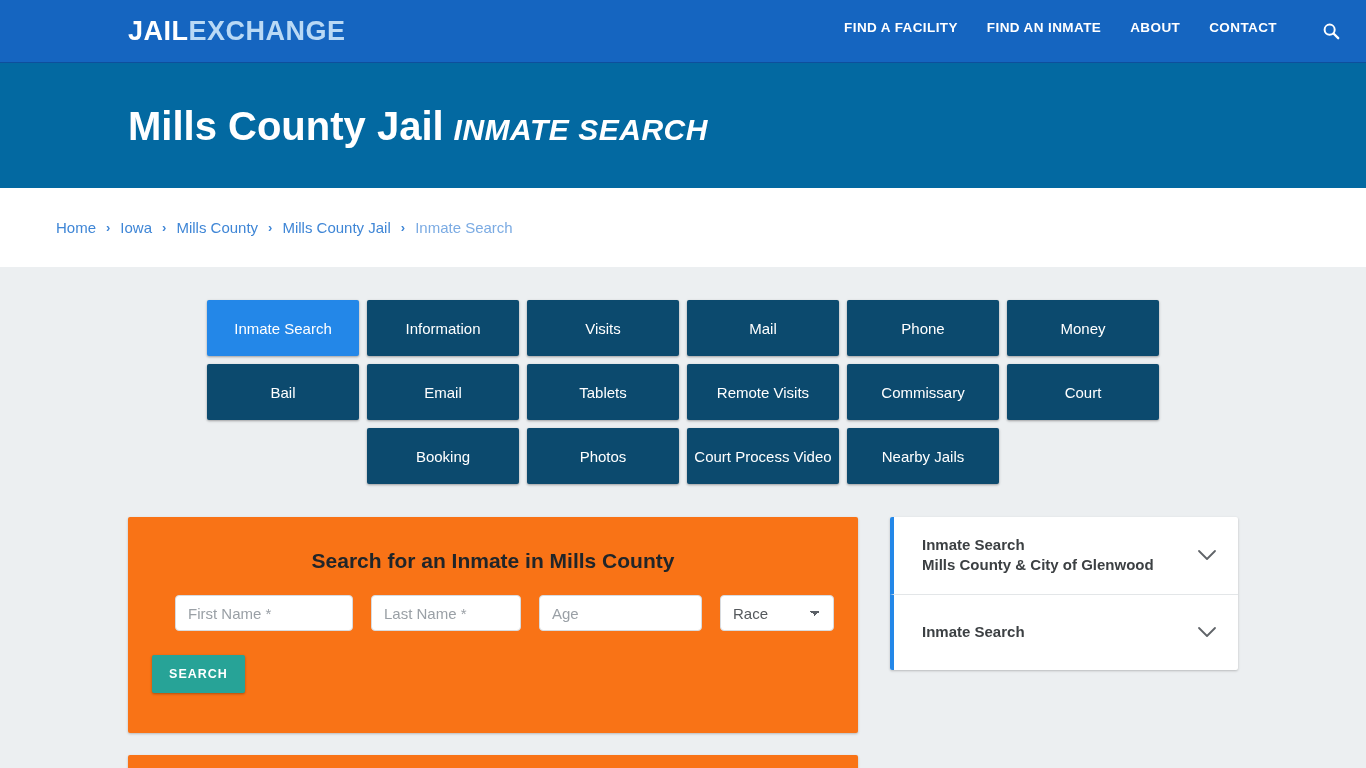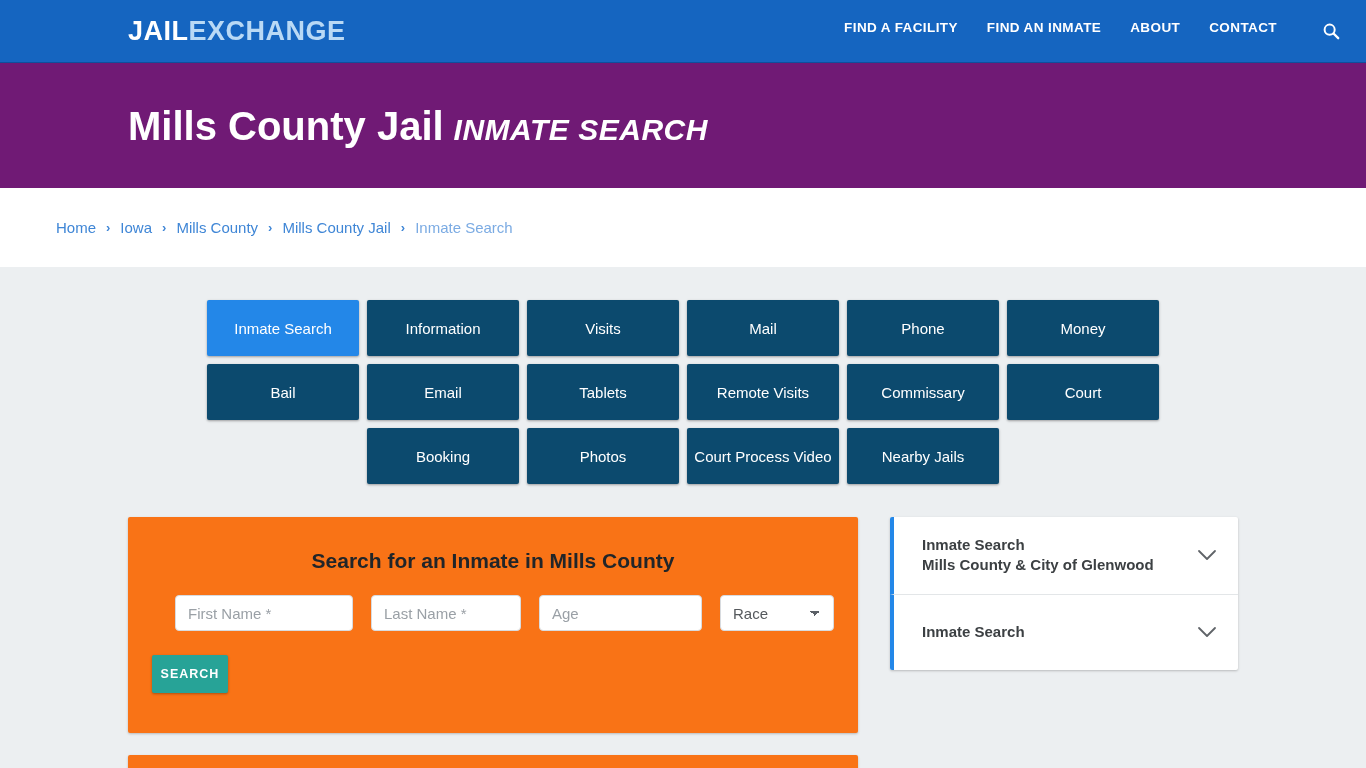--- a/index.html
+++ b/index.html
@@ -51,21 +51,21 @@
     align-items: center;
     justify-content: center;
     width: 22px; height: 22px;
     margin-left: 14px;
     cursor: pointer;
   }
 
   
   .hero {
     height: 125px;
-    background: #701a75;
+    background: #0369a1;
     display: flex;
     align-items: center;
     padding-left: 128px;
   }
   .hero-title {
     color: #ffffff;
     font-size: 40px;
     font-weight: bold;
     line-height: 1;
     white-space: nowrap;
@@ -188,21 +188,21 @@
       linear-gradient(45deg, transparent 50%, #5b6066 50%),
       linear-gradient(135deg, #5b6066 50%, transparent 50%);
     background-position:
       calc(100% - 18px) 15px,
       calc(100% - 13px) 15px;
     background-size: 5px 5px, 5px 5px;
     background-repeat: no-repeat;
   }
   .btn-search {
     margin-top: 24px;
-    width: 76px;
+    width: 93px;
     height: 38px;
     background: #27a397;
     color: #ffffff;
     border: none;
     border-radius: 2px;
     font-size: 12.5px;
     font-weight: bold;
     letter-spacing: 1px;
     cursor: pointer;
     box-shadow: 0 1px 3px rgba(0,0,0,0.20), 0 1px 2px rgba(0,0,0,0.12);

